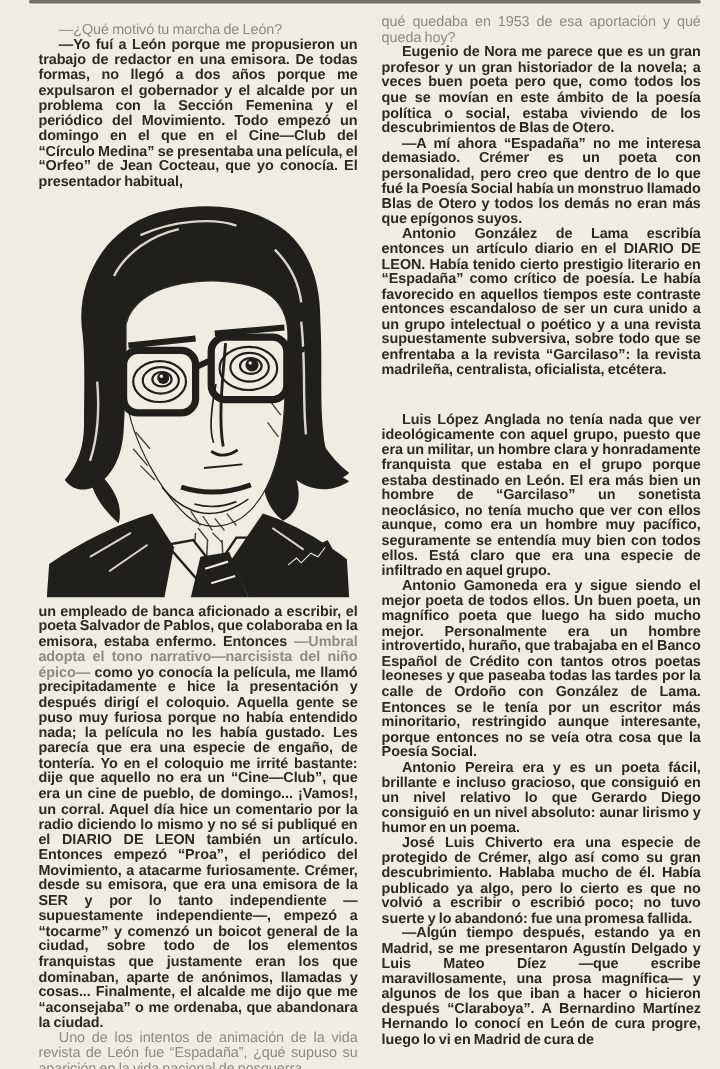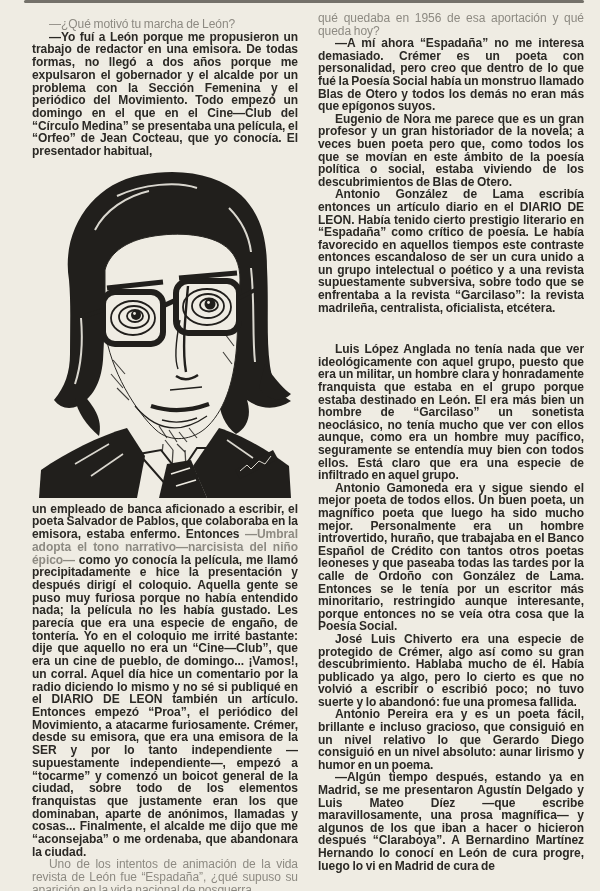--- a/index.html
+++ b/index.html
@@ -146,22 +146,22 @@
       </g>
     </svg>
   </div>
 
   <p><span>un empleado de banca aficionado a escribir, el poeta Salvador de Pablos, que colaboraba en la emisora, estaba enfermo. Entonces </span><span class="aside">—Umbral adopta el tono narrativo—narcisista del niño épico— </span><span>como yo conocía la película, me llamó precipitadamente e hice la presentación y después dirigí el coloquio. Aquella gente se puso muy furiosa porque no había entendido nada; la película no les había gustado. Les parecía que era una especie de engaño, de tontería. Yo en el coloquio me irrité bastante: dije que aquello no era un “Cine—Club”, que era un cine de pueblo, de domingo... ¡Vamos!, un corral. Aquel día hice un comentario por la radio diciendo lo mismo y no sé si publiqué en el DIARIO DE LEON también un artículo. Entonces empezó “Proa”, el periódico del Movimiento, a atacarme furiosamente. Crémer, desde su emisora, que era una emisora de la SER y por lo tanto independiente —supuestamente independiente—, empezó a “tocarme” y comenzó un boicot general de la ciudad, sobre todo de los elementos franquistas que justamente eran los que dominaban, aparte de anónimos, llamadas y cosas... Finalmente, el alcalde me dijo que me “aconsejaba” o me ordenaba, que abandonara la ciudad.</span></p>
 
   <p class="q indent">Uno de los intentos de animación de la vida revista de León fue “Espadaña”, ¿qué supuso su aparición en la vida nacional de posguerra,</p>
 </div>
 
 <div class="col col-right">
-  <p class="q">qué quedaba en 1956 de esa aportación y qué queda hoy?</p>
+  <p class="q">qué quedaba en 1953 de esa aportación y qué queda hoy?</p>
+  <p class="indent">Eugenio de Nora me parece que es un gran profesor y un gran historiador de la novela; a veces buen poeta pero que, como todos los que se movían en este ámbito de la poesía política o social, estaba viviendo de los descubrimientos de Blas de Otero.</p>
   <p class="indent">—A mí ahora “Espadaña” no me interesa demasiado. Crémer es un poeta con personalidad, pero creo que dentro de lo que fué la Poesía Social había un monstruo llamado Blas de Otero y todos los demás no eran más que epígonos suyos.</p>
-  <p class="indent">Eugenio de Nora me parece que es un gran profesor y un gran historiador de la novela; a veces buen poeta pero que, como todos los que se movían en este ámbito de la poesía política o social, estaba viviendo de los descubrimientos de Blas de Otero.</p>
   <p class="indent">Antonio González de Lama escribía entonces un artículo diario en el DIARIO DE LEON. Había tenido cierto prestigio literario en “Espadaña” como crítico de poesía. Le había favorecido en aquellos tiempos este contraste entonces escandaloso de ser un cura unido a un grupo intelectual o poético y a una revista supuestamente subversiva, sobre todo que se enfrentaba a la revista “Garcilaso”: la revista madrileña, centralista, oficialista, etcétera.</p>
   <p class="indent gap-before">Luis López Anglada no tenía nada que ver ideológicamente con aquel grupo, puesto que era un militar, un hombre clara y honradamente franquista que estaba en el grupo porque estaba destinado en León. El era más bien un hombre de “Garcilaso” un sonetista neoclásico, no tenía mucho que ver con ellos aunque, como era un hombre muy pacífico, seguramente se entendía muy bien con todos ellos. Está claro que era una especie de infiltrado en aquel grupo.</p>
   <p class="indent">Antonio Gamoneda era y sigue siendo el mejor poeta de todos ellos. Un buen poeta, un magnífico poeta que luego ha sido mucho mejor. Personalmente era un hombre introvertido, huraño, que trabajaba en el Banco Español de Crédito con tantos otros poetas leoneses y que paseaba todas las tardes por la calle de Ordoño con González de Lama. Entonces se le tenía por un escritor más minoritario, restringido aunque interesante, porque entonces no se veía otra cosa que la Poesía Social.</p>
+  <p class="indent">Antonio Pereira era y es un poeta fácil, brillante e incluso gracioso, que consiguió en un nivel relativo lo que Gerardo Diego consiguió en un nivel absoluto: aunar lirismo y humor en un poema.</p>
   <p class="indent">José Luis Chiverto era una especie de protegido de Crémer, algo así como su gran descubrimiento. Hablaba mucho de él. Había publicado ya algo, pero lo cierto es que no volvió a escribir o escribió poco; no tuvo suerte y lo abandonó: fue una promesa fallida.</p>
-  <p class="indent">Antonio Pereira era y es un poeta fácil, brillante e incluso gracioso, que consiguió en un nivel relativo lo que Gerardo Diego consiguió en un nivel absoluto: aunar lirismo y humor en un poema.</p>
   <p class="indent">—Algún tiempo después, estando ya en Madrid, se me presentaron Agustín Delgado y Luis Mateo Díez —que escribe maravillosamente, una prosa magnífica— y algunos de los que iban a hacer o hicieron después “Claraboya”. A Bernardino Martínez Hernando lo conocí en León de cura progre, luego lo vi en Madrid de cura de</p>
 </div>
 
 </body></html>

